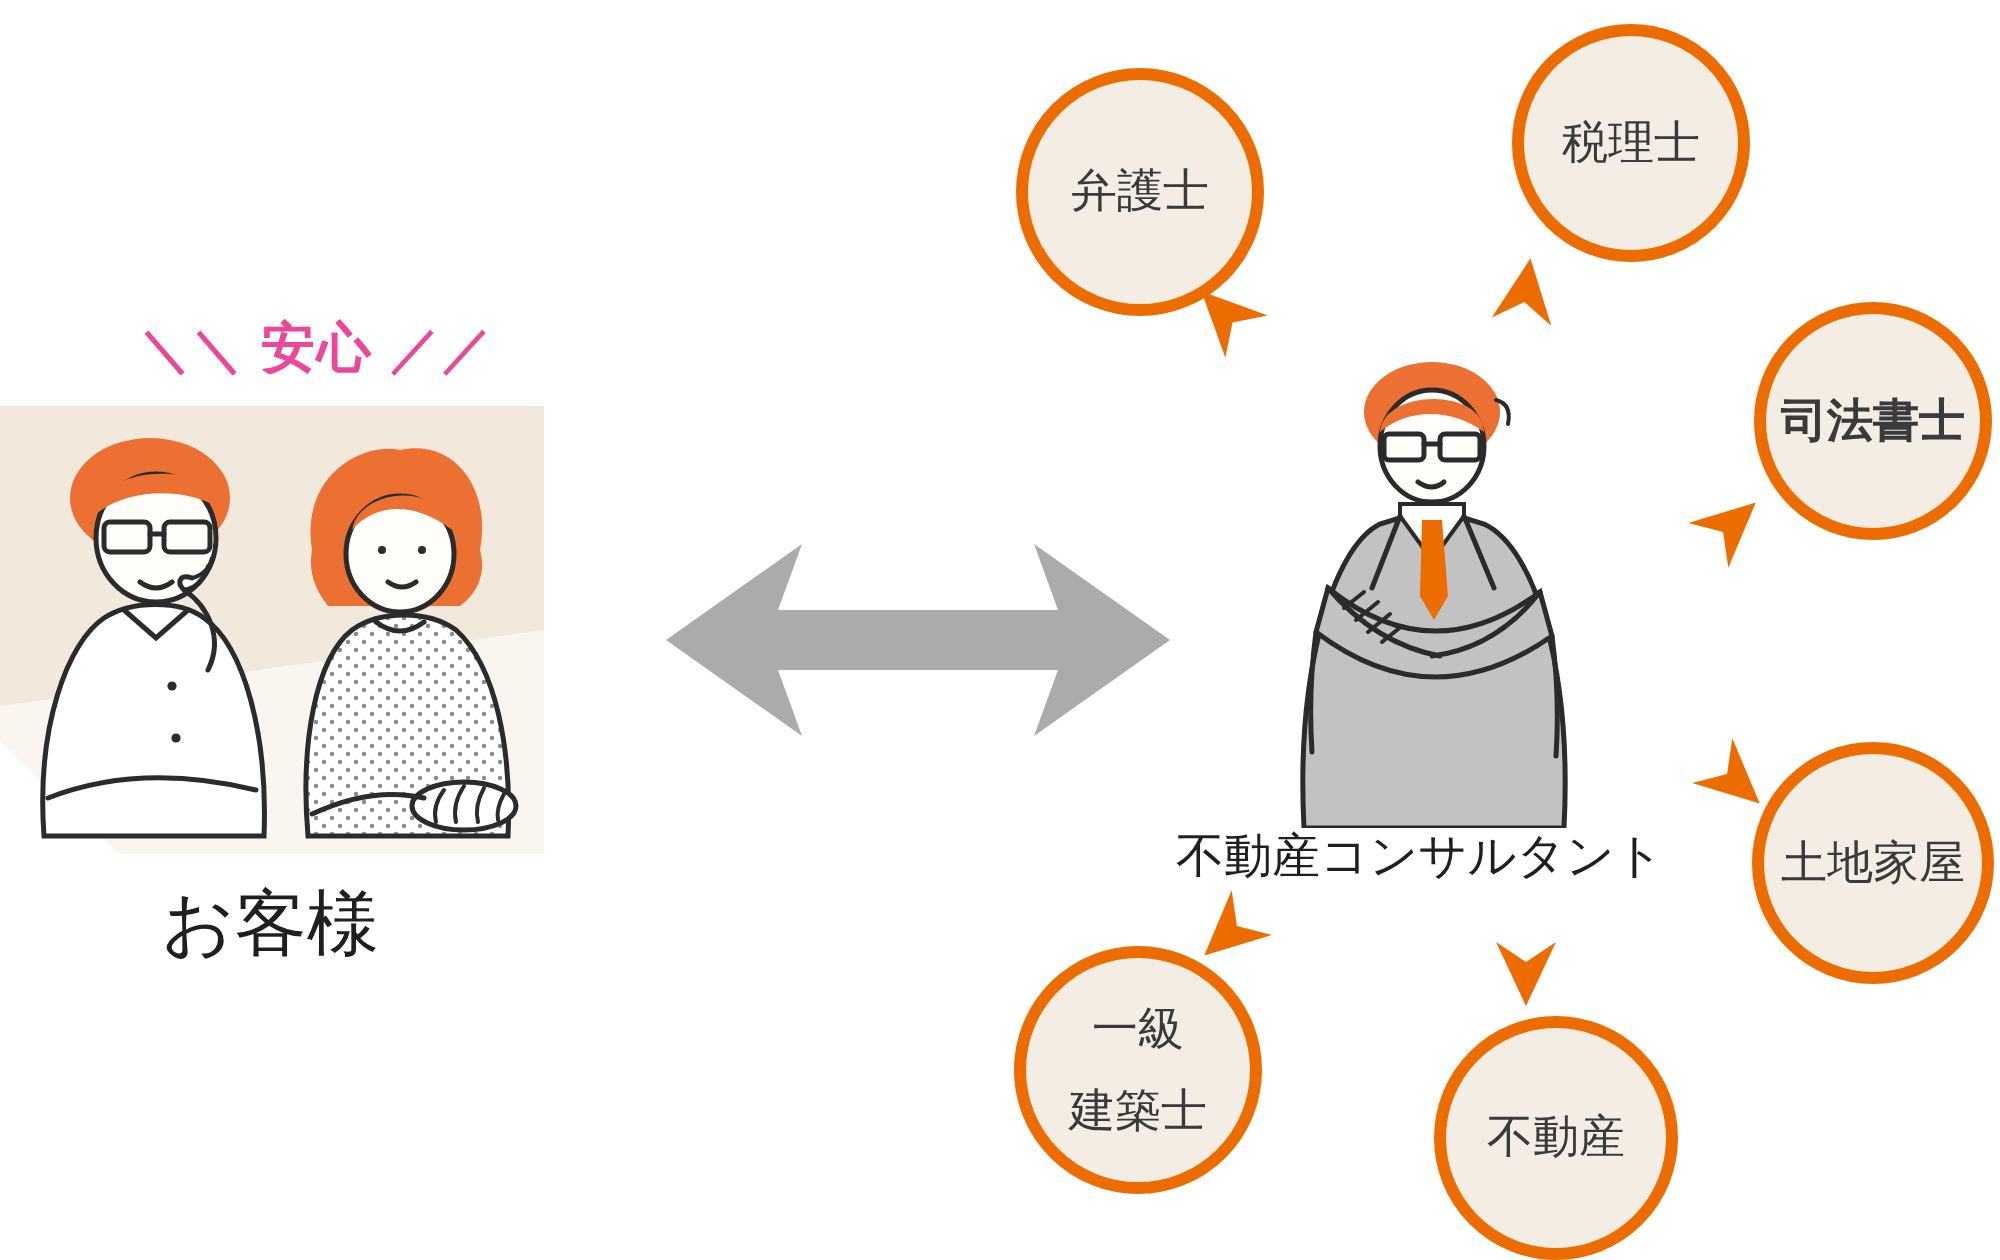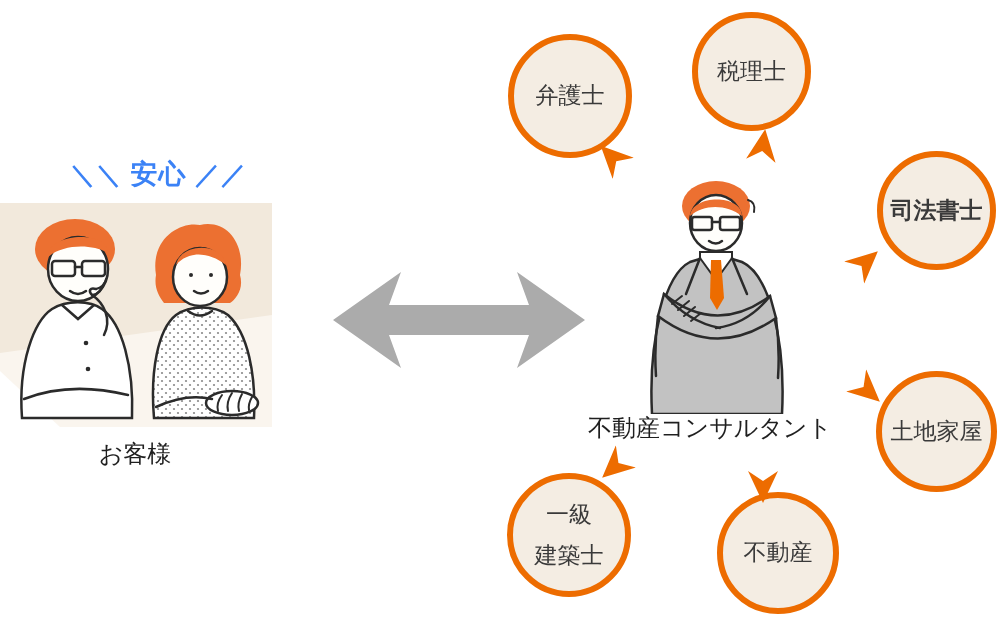--- a/index.html
+++ b/index.html
@@ -8,53 +8,53 @@
     background:#ffffff;
     font-family:"Liberation Sans","DejaVu Sans",sans-serif;
   }
   .abs{position:absolute;}
 
   
   .reassure{
     left:70px;top:156px;width:150px;
     text-align:center;
     font-size:27px;font-weight:bold;
-    color:#3b82f6;
+    color:#ec4899;
     letter-spacing:1px;
     white-space:nowrap;
   }
   .reassure .slash{font-weight:bold;font-size:25px;}
 
   
   .caption{
     text-align:center;color:#1f1f1f;font-weight:500;
   }
-  .customers-caption{left:25px;top:438px;width:220px;font-size:24px;}
+  .customers-caption{left:25px;top:438px;width:220px;font-size:36px;}
   .consultant-caption{left:575px;top:412px;width:270px;font-size:24px;white-space:nowrap;}
 
   
   .circle{
     box-sizing:border-box;
     border:6px solid #ED6C00;
     background:#F4EDE3;
     border-radius:50%;
     display:flex;align-items:center;justify-content:center;
     text-align:center;
     color:#3a3a3a;
     font-size:23px;font-weight:500;
     line-height:1.8;
   }
   .circle .line{display:block;}
 
   .c-lawyer    {left:508px;top:34px; width:124px;height:124px;align-items:center;}
-  .c-tax      {left:692px;top:12px; width:119px;height:119px;}
+  .c-tax      {left:756px;top:12px; width:119px;height:119px;}
   .c-scrivener {left:877px;top:151px;width:119px;height:119px;font-weight:bold;}
   .c-surveyor  {left:876px;top:371px;width:121px;height:121px;}
   .c-architect {left:507px;top:473px;width:124px;height:124px;}
-  .c-appraiser {left:717px;top:492px;width:122px;height:122px;}
+  .c-appraiser {left:717px;top:508px;width:122px;height:122px;}
 
   
   .oarrow{width:30px;height:32px;}
   .a-lawyer   {left:597px;top:141px;transform:rotate(-45deg);}
   .a-tax      {left:748px;top:129px;transform:rotate(8deg);}
   .a-scrivener{left:851px;top:246px;transform:rotate(48deg);}
   .a-surveyor {left:853px;top:375px;transform:rotate(132deg);}
   .a-architect{left:599px;top:451px;transform:rotate(-132deg);}
   .a-appraiser{left:748px;top:471px;transform:rotate(180deg);}
 </style>

